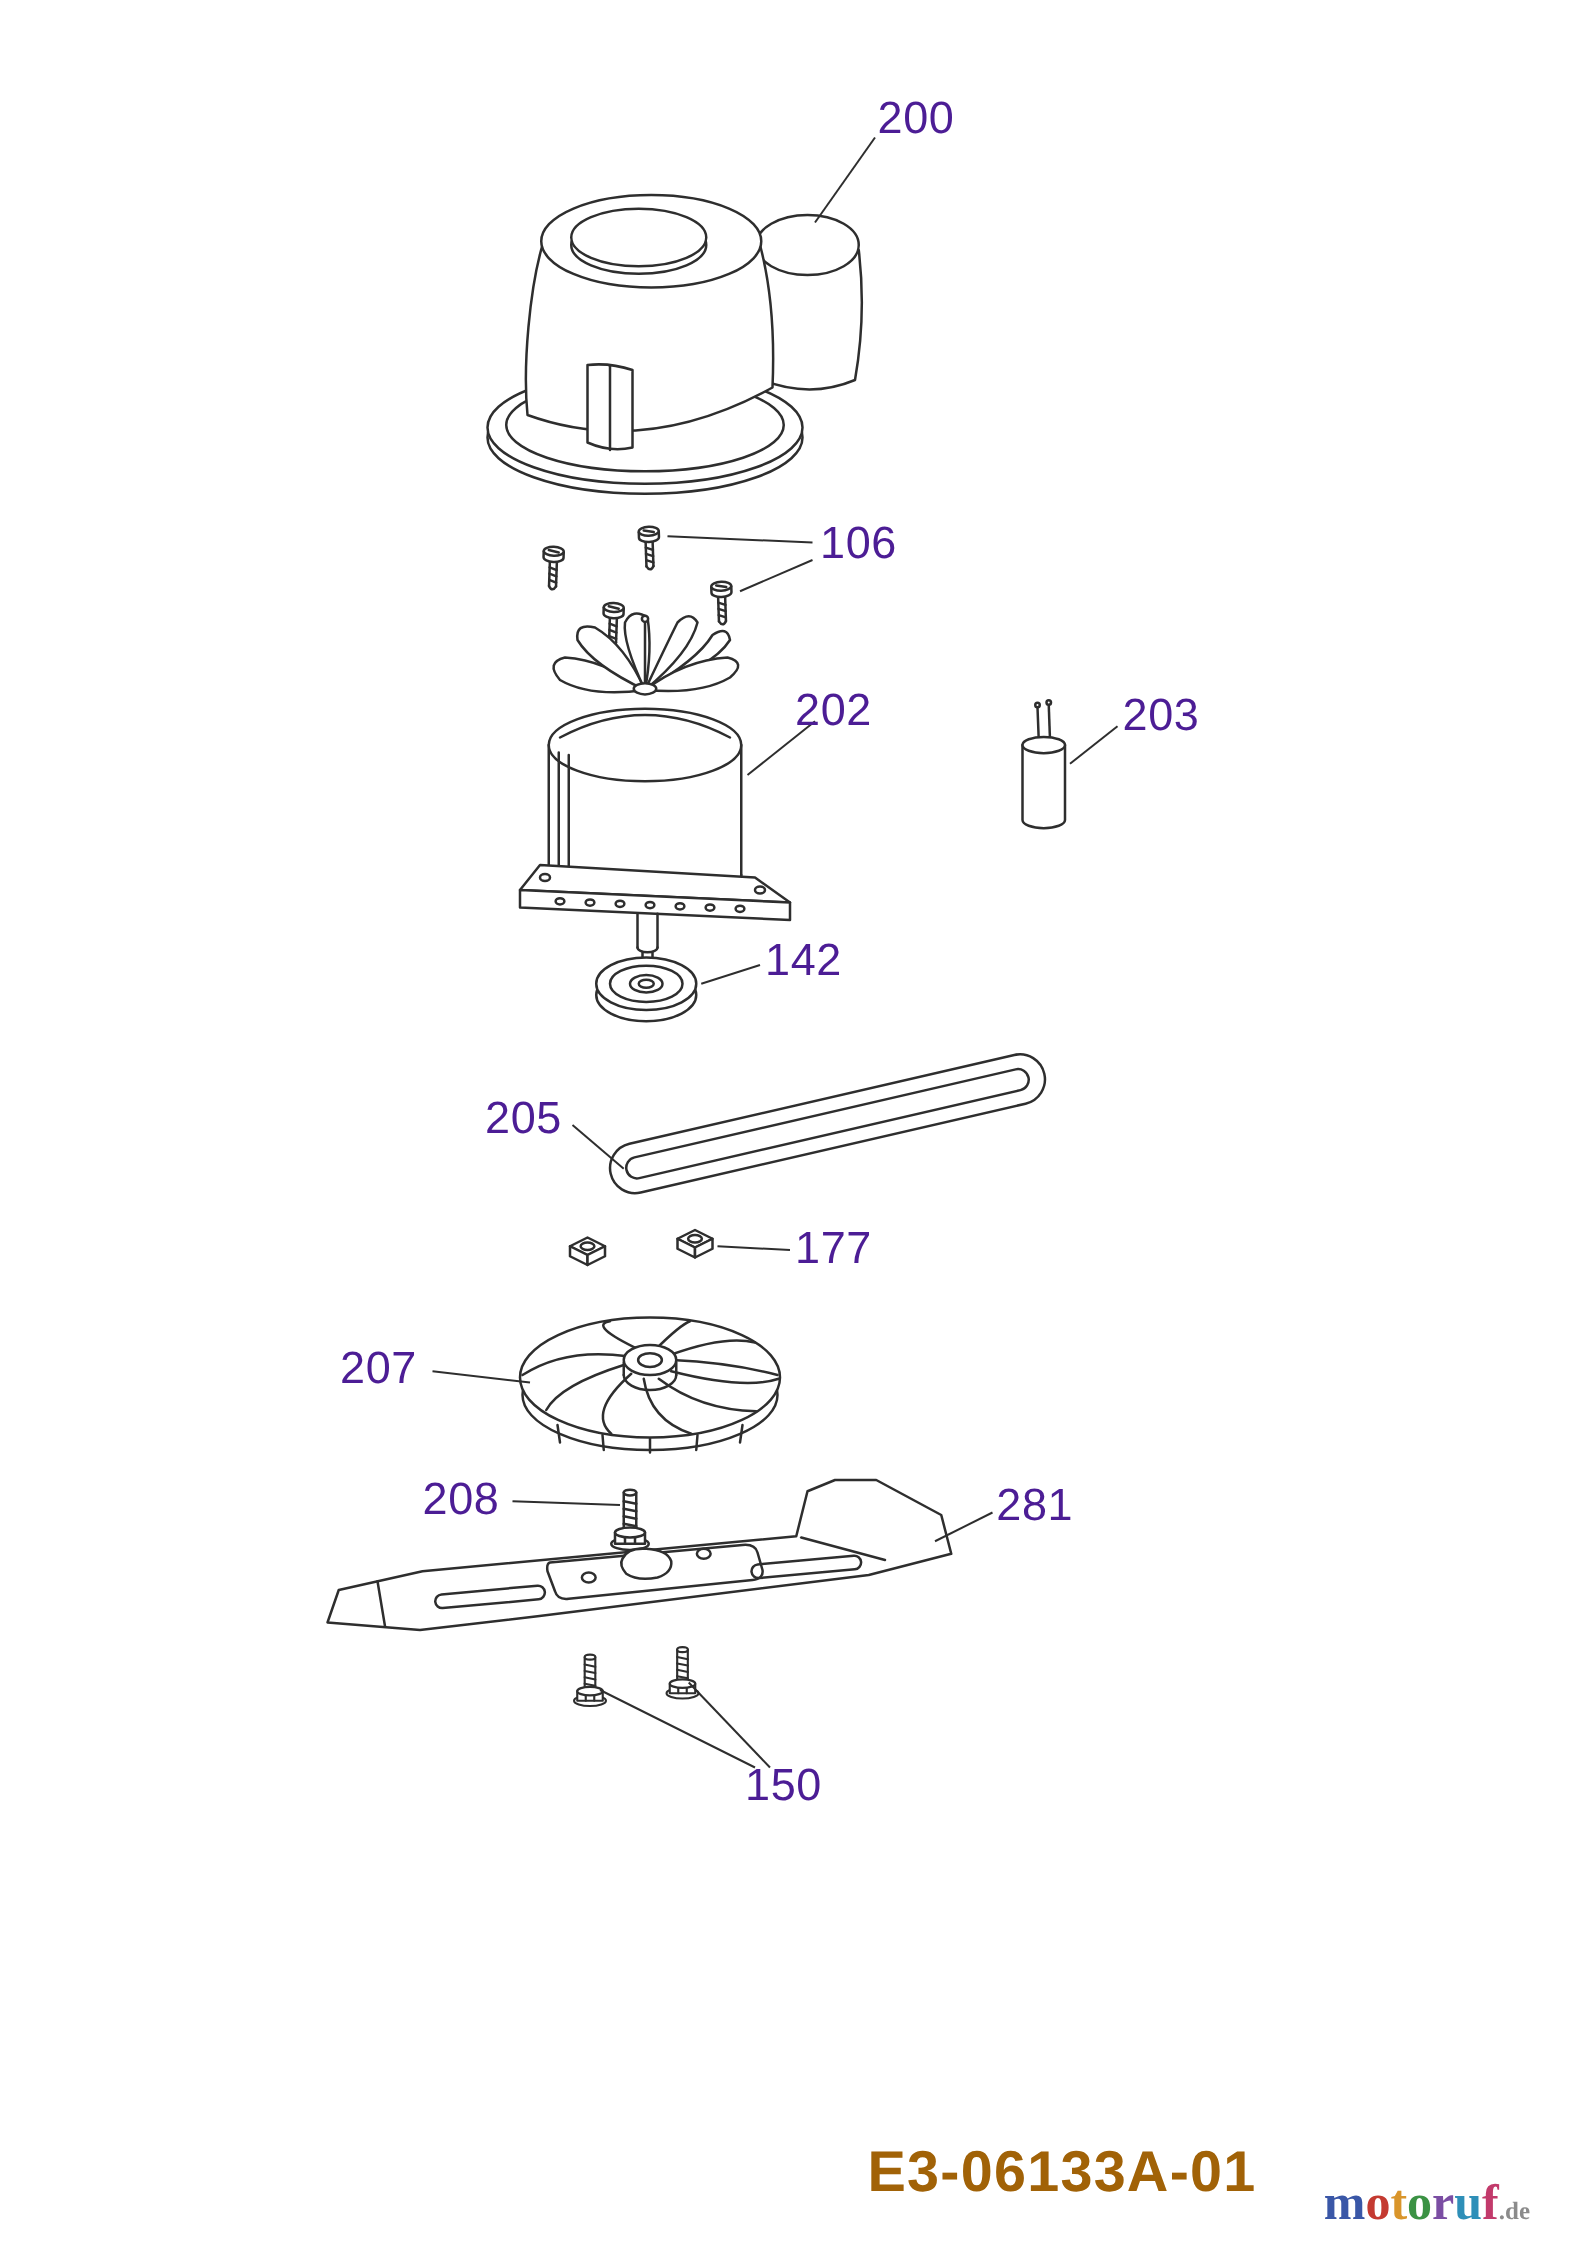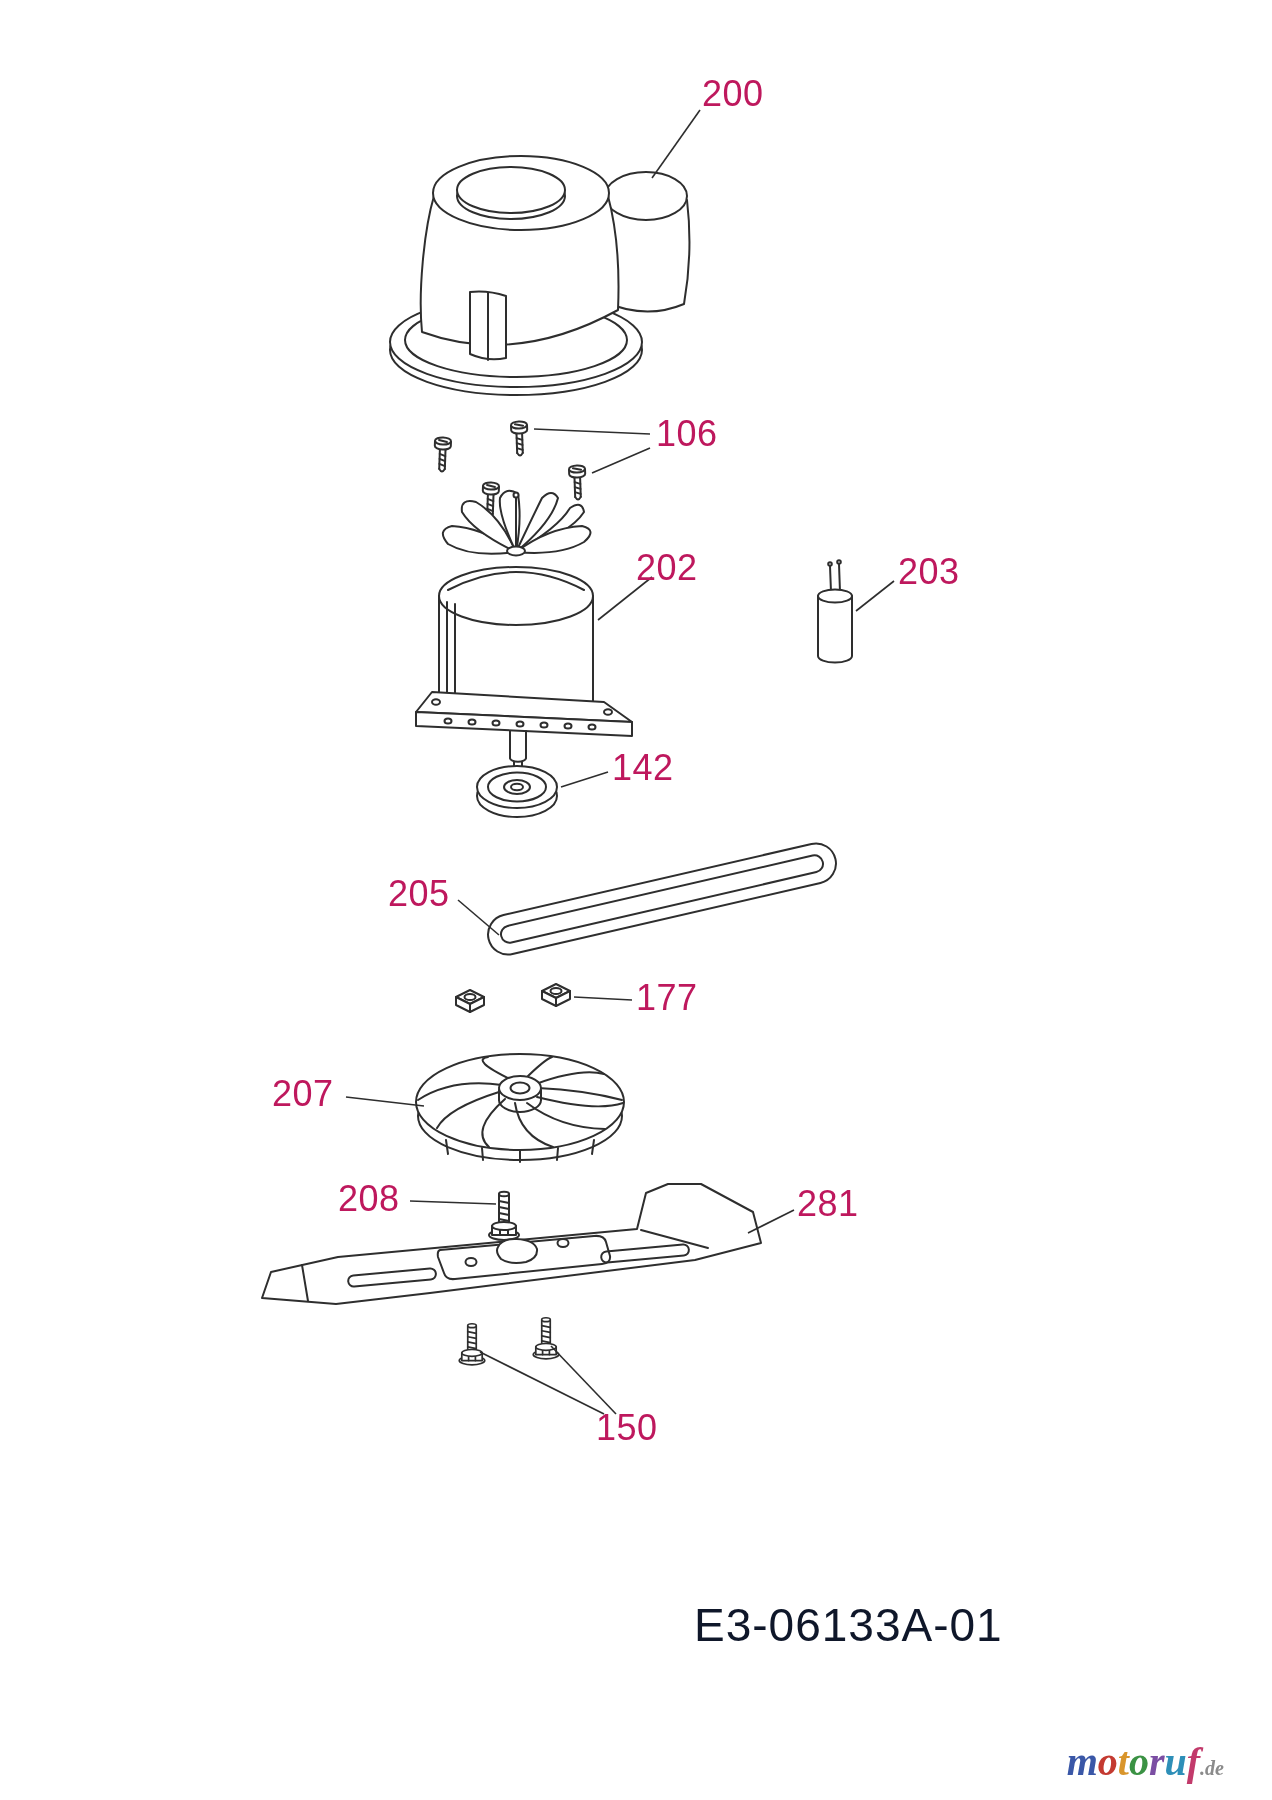--- a/index.html
+++ b/index.html
@@ -4,42 +4,41 @@
 <style>
   * { margin:0; padding:0; box-sizing:border-box; }
   html,body { background:#ffffff; }
   body { font-family:"Liberation Sans", sans-serif; }
   .page { position:relative; width:1272px; height:1800px; background:#fff; overflow:hidden; }
   .art-svg { position:absolute; left:0; top:0; }
 
   .part-label {
     position:absolute;
     font-size:36px;
-    color:#be185d;
+    color:#4c1d95;
     letter-spacing:0.5px;
     line-height:1;
     user-select:none;
   }
   .drawing-number {
     position:absolute;
-    left:694px; top:1598px;
+    left:694px; top:1710px;
     font-size:46px;
-    font-weight:normal;
-    color:#0f172a;
+    font-weight:bold;
+    color:#a16207;
     letter-spacing:1px;
   }
   .watermark {
     position:absolute;
     right:48px; bottom:18px;
     font-family:"Liberation Serif", serif;
     font-size:40px;
     font-weight:bold;
     line-height:1;
     white-space:nowrap;
-    font-style:italic;
   }
   .watermark .suffix { font-size:20px; font-weight:bold; }
 
   svg .ln { fill:none; stroke:#2e2e2e; stroke-width:2; stroke-linecap:round; stroke-linejoin:round; }
   svg .fw { fill:#ffffff; stroke:#2e2e2e; stroke-width:2; stroke-linejoin:round; }
   svg .leader { stroke:#2e2e2e; stroke-width:1.6; fill:none; }
 </style>
 </head>
 <body>
 

